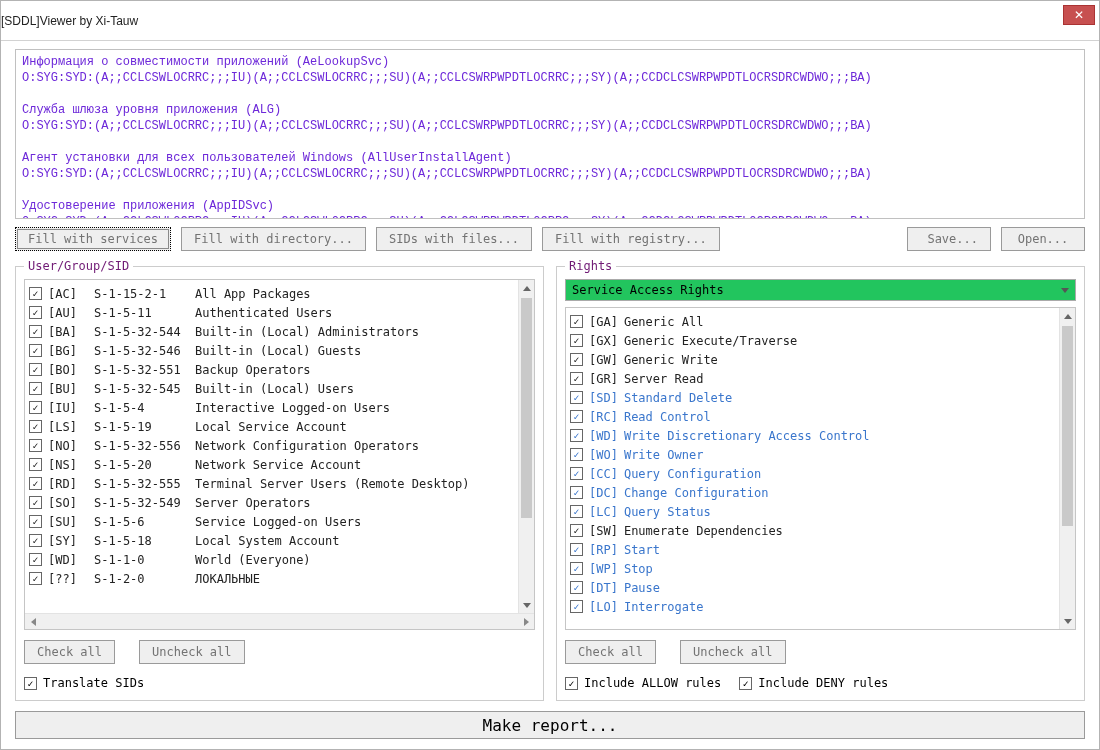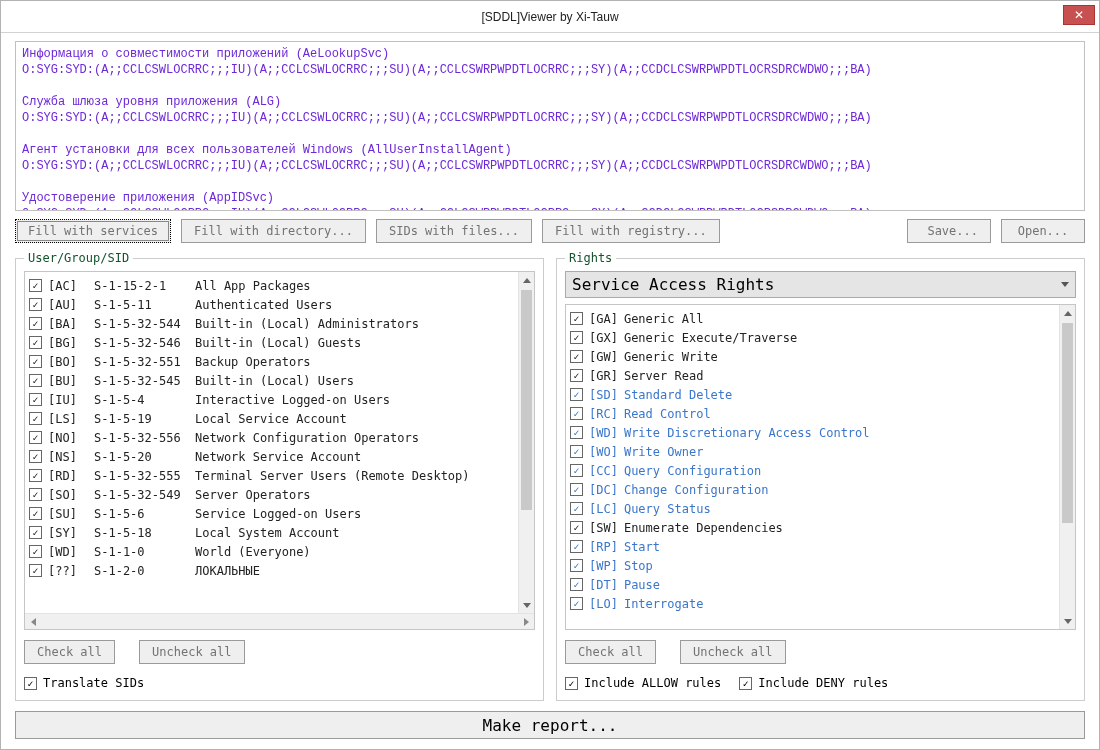--- a/index.html
+++ b/index.html
@@ -16,25 +16,24 @@
     position: absolute;
     left: 0; top: 0;
     width: 1100px;
     height: 750px;
     background: #fff;
     border: 1px solid #b3b3b3;
     display: flex;
     flex-direction: column;
   }
   .titlebar {
-    height: 32px;
+    height: 40px;
     border-bottom: 1px solid #d2d2d2;
     display: flex;
     align-items: center;
-    justify-content: center;
     position: relative;
     font-family: "Segoe UI", Tahoma, sans-serif;
     font-size: 12px;
     color: #222;
   }
   .titlebar .title { flex: 0 0 auto; }
   .close-btn {
     position: absolute;
     right: 4px; top: 4px;
     width: 32px; height: 20px;
@@ -98,29 +97,29 @@
     padding: 6px 8px 10px 8px;
     flex: 1;
     display: flex;
     flex-direction: column;
     min-width: 0;
     min-height: 0;
   }
   fieldset.panel > legend {
     font-family: Consolas, monospace;
     font-size: 12px;
-    color: #14532d;
+    color: #701a75;
     padding: 0 4px;
   }
   .select {
     font-family: Consolas, monospace;
-    font-size: 16px;
+    font-size: 12px;
     border: 1px solid #aaa;
     padding: 3px 6px;
-    background: #e5e5e5;
+    background: #22c55e;
     position: relative;
     display: flex;
     align-items: center;
     justify-content: space-between;
     margin-bottom: 6px;
   }
   .select .caret {
     width: 0; height: 0;
     border-left: 4px solid transparent;
     border-right: 4px solid transparent;

